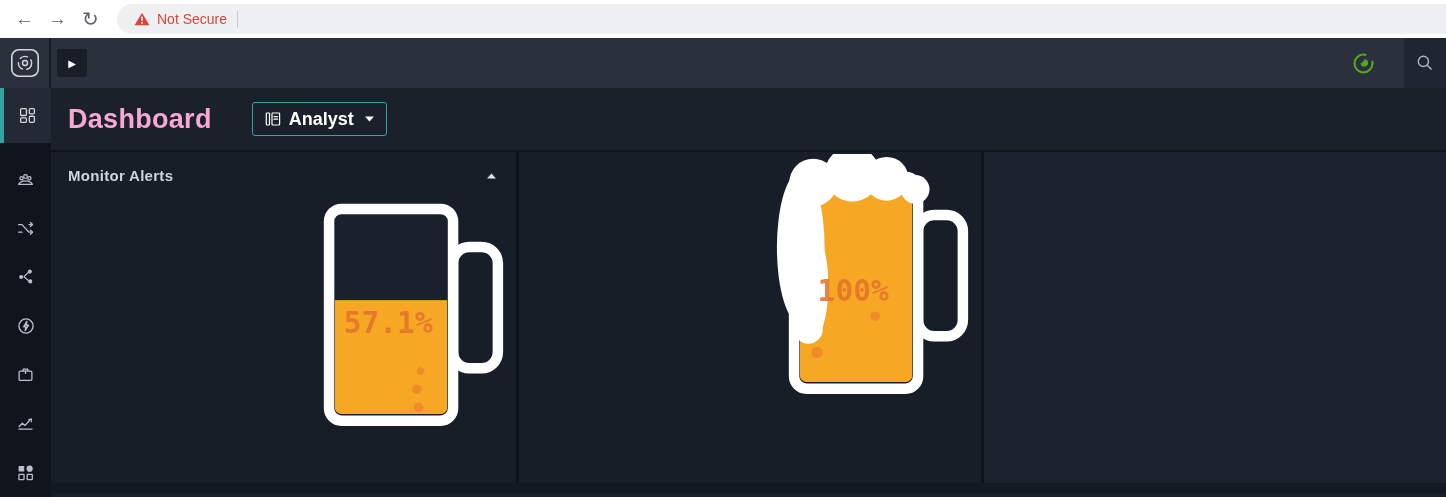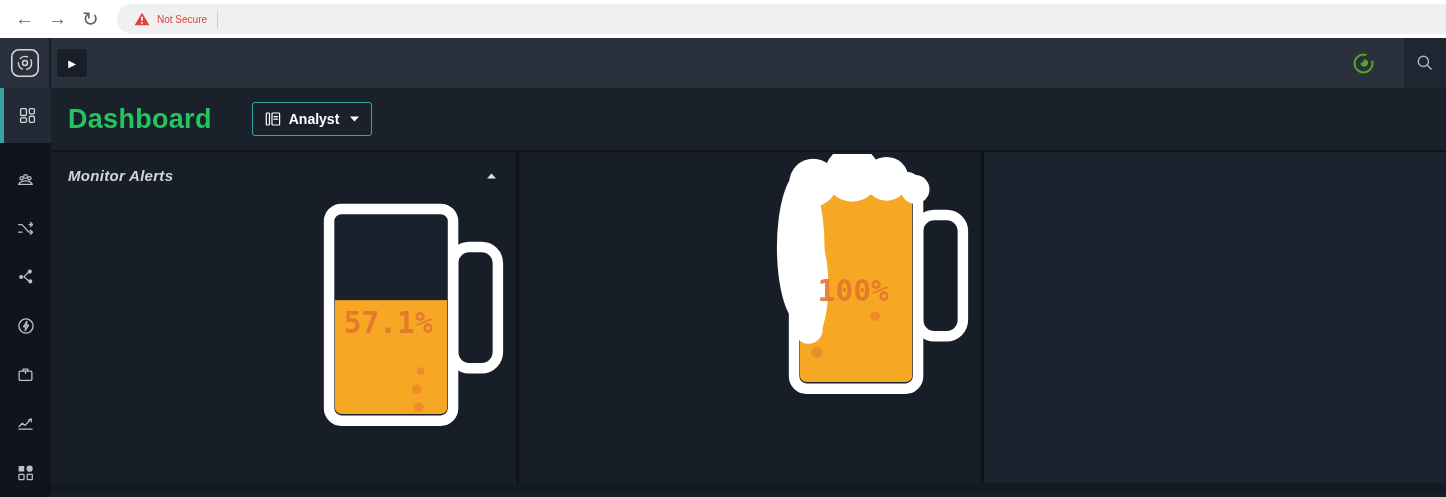--- a/index.html
+++ b/index.html
@@ -4,21 +4,21 @@
 <style>
   * { margin:0; padding:0; box-sizing:border-box; }
   html,body { width:1446px; height:497px; overflow:hidden; }
   body { font-family:"Liberation Sans", sans-serif; background:#171e28; }
 
   
   .browser-bar { height:38px; background:#ffffff; display:flex; align-items:center; padding-left:8px; }
   .nav-glyph { color:#5f6368; width:33px; text-align:center; font-size:19px; line-height:30px; cursor:pointer; user-select:none; }
   .nav-glyph.reload { font-size:20px; }
   .url-pill { flex:1; height:30px; background:#eef0f2; border-radius:15px 0 0 15px; margin-left:10px;
-              display:flex; align-items:center; padding-left:17px; font-size:10px; white-space:nowrap; overflow:hidden; }
+              display:flex; align-items:center; padding-left:17px; font-size:14px; white-space:nowrap; overflow:hidden; }
   .warn-icon { margin-right:7px; display:flex; }
   .not-secure { color:var(--red); margin-right:10px; }
   .pill-sep { width:1px; height:17px; background:#c9cdd1; margin-right:10px; }
   .url-text { color:#3e4347; letter-spacing:.1px; }
   .url-scheme { color:var(--red); text-decoration:line-through; }
 
   
   .app { display:flex; height:459px; background:#171e28; }
 
   .sidebar { width:51px; flex:0 0 51px; background:#10151d; display:flex; flex-direction:column; }
@@ -34,34 +34,34 @@
   
   .topbar { height:50px; background:#2a303c; display:flex; align-items:center; padding:0 0 0 6px; }
   .expand-btn { width:30px; height:28px; background:#191f29; border-radius:3px; color:#ffffff;
                 font-size:10px; display:flex; align-items:center; justify-content:center; cursor:pointer; }
   .topbar-right { margin-left:auto; display:flex; align-items:center; height:100%; }
   .status-icon { margin-right:29px; display:flex; cursor:pointer; }
   .search-btn { width:42px; height:50px; background:#1f2631; display:flex; align-items:center; justify-content:center; cursor:pointer; }
 
   
   .title-band { height:64px; background:#1a212b; display:flex; align-items:center; padding-left:17px; border-bottom:2px solid #0f141b; }
-  .page-title { color:#22c55e; font-size:27px; font-weight:700; letter-spacing:.3px; }
+  .page-title { color:#f9a8d4; font-size:27px; font-weight:700; letter-spacing:.3px; }
   .role-btn { margin-left:40px; height:34px; border:1px solid var(--teal); border-radius:3px; background:transparent;
               display:flex; align-items:center; padding:0 12px; cursor:pointer; }
-  .role-btn .lbl { color:#ffffff; font-size:14px; font-weight:700; margin:0 11px 0 8px; }
+  .role-btn .lbl { color:#ffffff; font-size:18px; font-weight:700; margin:0 11px 0 8px; }
 
   
   .panels { height:331px; display:flex; }
   .panel { background:#171e28; position:relative; }
   .panel.alerts { width:465px; }
   .panel.incidents { width:462px; }
   .panel.empty { flex:1; background:#1a222e; }
   .panel-divider { width:3px; background:#0e1319; }
   .panel-header { display:flex; align-items:center; justify-content:space-between; padding:15px 17px 0 17px; }
-  .panel-title { color:#cfd4dc; font-size:15px; font-weight:700; letter-spacing:.3px;font-style:italic; }
+  .panel-title { color:#cfd4dc; font-size:15px; font-weight:700; letter-spacing:.3px; }
   .collapse-caret { cursor:pointer; display:flex; padding:3px; }
   .gauge-wrap { display:flex; justify-content:flex-end; margin-top:2px; }
 
   .bottom-strip { height:10px; background:#141a24; }
 </style>
 </head>
 <body style="--teal: #35a4a0; --red: #dc4437;">
 
 <div class="browser-bar">
   <div class="nav-glyph">←</div>

